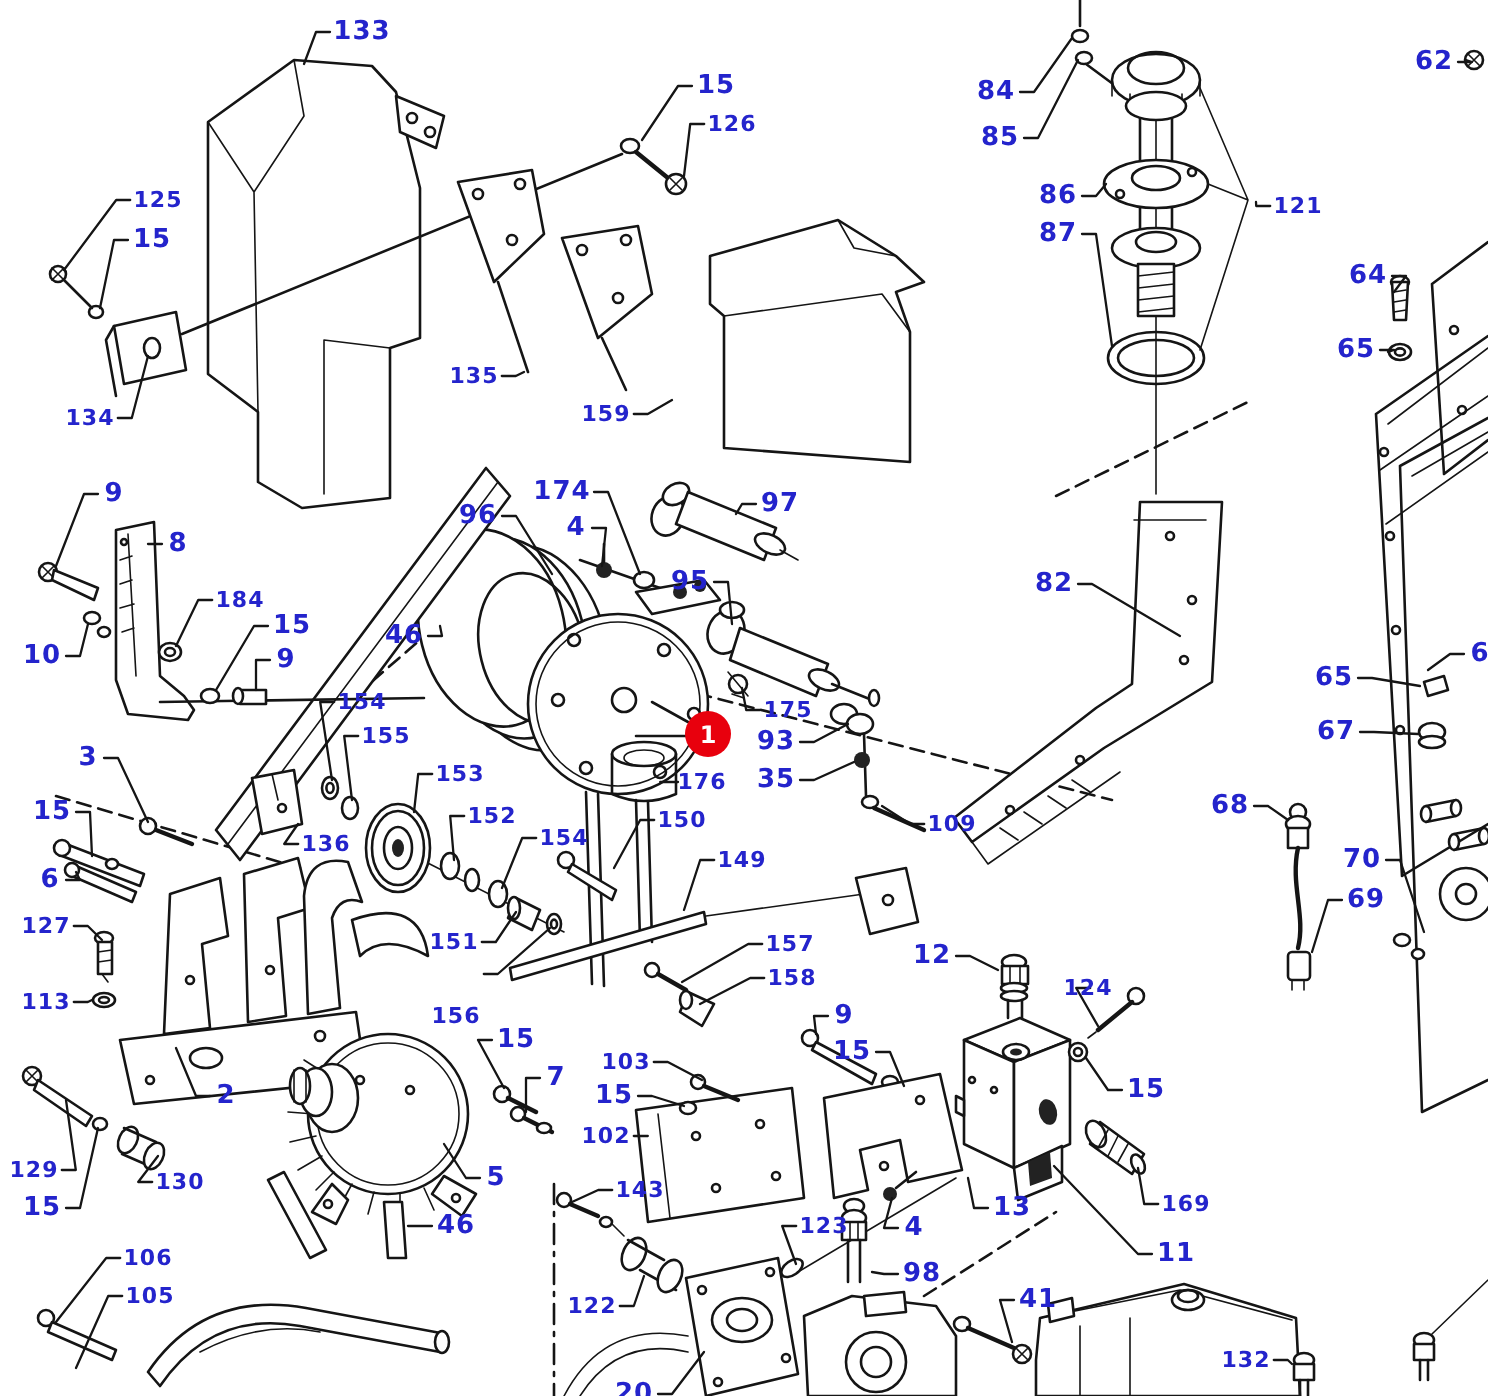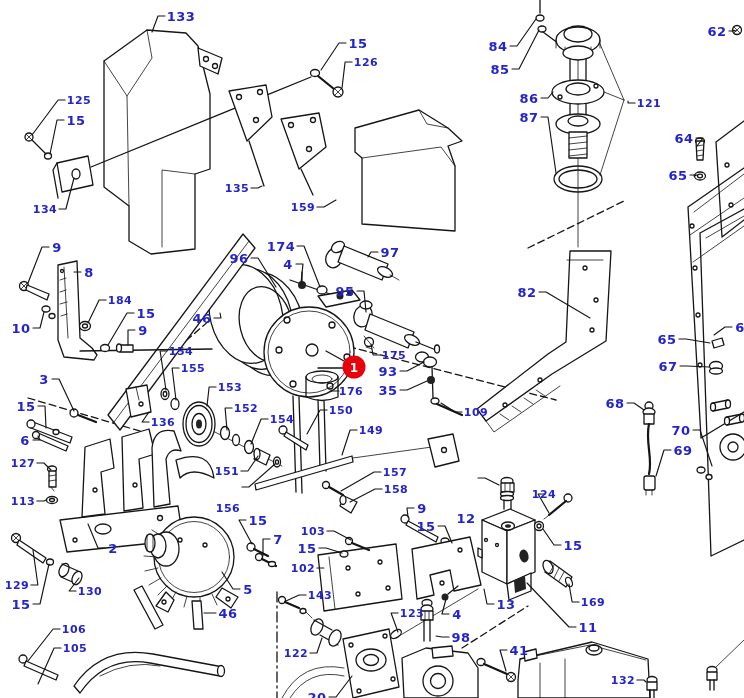--- a/index.html
+++ b/index.html
@@ -543,21 +543,21 @@
       <div class="plabel" style="left: 684px; top: 138px;">64</div>
       <div class="plabel" style="left: 678px; top: 175px;">65</div>
       <div class="plabel" style="left: 740px; top: 327px;">6</div>
       <div class="plabel" style="left: 527px; top: 292px;">82</div>
       <div class="plabel" style="left: 667px; top: 339px;">65</div>
       <div class="plabel" style="left: 668px; top: 366px;">67</div>
       <div class="plabel" style="left: 615px; top: 403px;">68</div>
       <div class="plabel" style="left: 681px; top: 430px;">70</div>
       <div class="plabel" style="left: 683px; top: 450px;">69</div>
       <div class="plabel small" style="left: 476px; top: 412px;">109</div>
-      <div class="plabel" style="left: 466px; top: 478px; margin-top: 40px;">12</div>
+      <div class="plabel" style="left: 466px; top: 478px;">12</div>
       <div class="plabel" style="left: 239px; top: 258px;">96</div>
       <div class="plabel" style="left: 281px; top: 246px;">174</div>
       <div class="plabel" style="left: 288px; top: 264px;">4</div>
       <div class="plabel" style="left: 390px; top: 252px;">97</div>
       <div class="plabel" style="left: 345px; top: 291px; text-align: right;">95</div>
       <div class="plabel small" style="left: 394px; top: 355px;">175</div>
       <div class="plabel" style="left: 388px; top: 371px;">93</div>
       <div class="plabel" style="left: 388px; top: 390px;">35</div>
       <div class="plabel small" style="left: 351px; top: 391px;">176</div>
       <div class="plabel small" style="left: 341px; top: 410px;">150</div>

